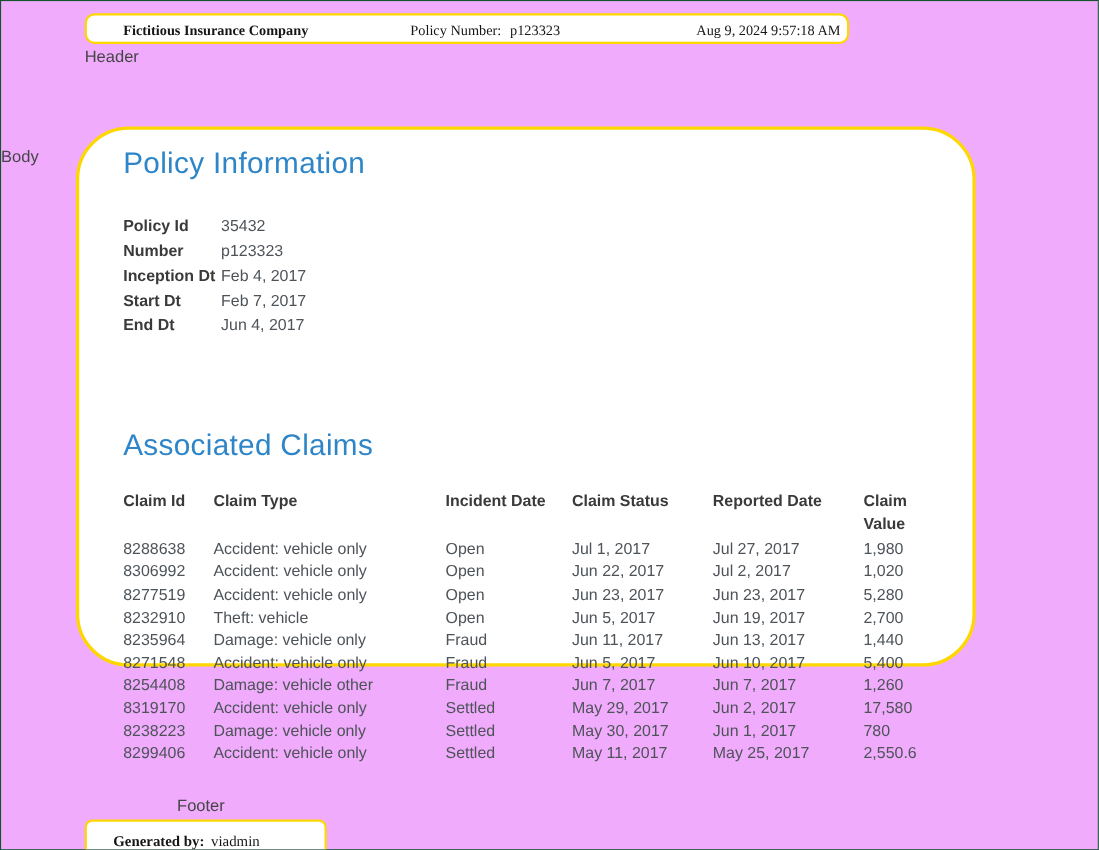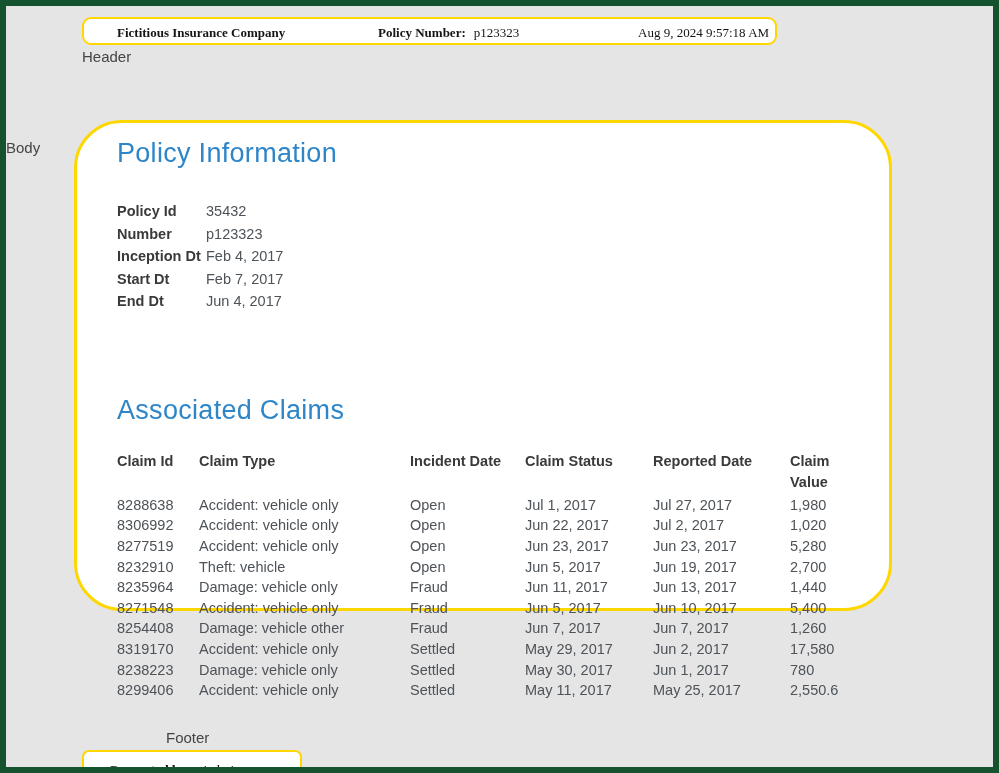--- a/index.html
+++ b/index.html
@@ -2,32 +2,32 @@
 <html style="--accent: #ffd700; --blue: #2e86c8;"><head>
 <meta charset="utf-8">
 <style>
   :root { --accent:#ffd700; --blue:#2e86c8; }
   * { margin:0; padding:0; box-sizing:border-box; }
   html,body { background:#ffffff; }
   body { font-family:"Liberation Sans", sans-serif; }
 
   .page {
     position:relative; width:999px; height:773px;
-    background:#e5e5e5; border:6px solid #14532d; overflow:hidden;
+    background:#f0abfc; border:1px solid #14532d; overflow:hidden;
   }
 
   
   .header-band {
     position:absolute; left:76px; top:11px; width:695px; height:28px;
     border:2px solid var(--accent); border-radius:9px; background:#fff;
     font-family:"Liberation Serif", serif; font-size:13px; color:#151515;
   }
   .header-band .company  { position:absolute; left:33px;  top:6px; font-weight:bold; }
   .header-band .policy   { position:absolute; left:294px; top:6px; }
-  .header-band .policy .lbl { font-weight:bold; margin-right:8px; }
+  .header-band .policy .lbl { font-weight:normal; margin-right:8px; }
   .header-band .ts       { position:absolute; left:554px; top:6px; }
 
   
   .section-label { position:absolute; font-size:15px; color:#454545; }
   .label-header  { left:76px; top:42px; }
   .label-body    { left:0; width:100%; text-align:left; top:94px;margin-top:39px; }
   .label-footer  { left:160px; top:723px; }
 
   
   .body-box {

